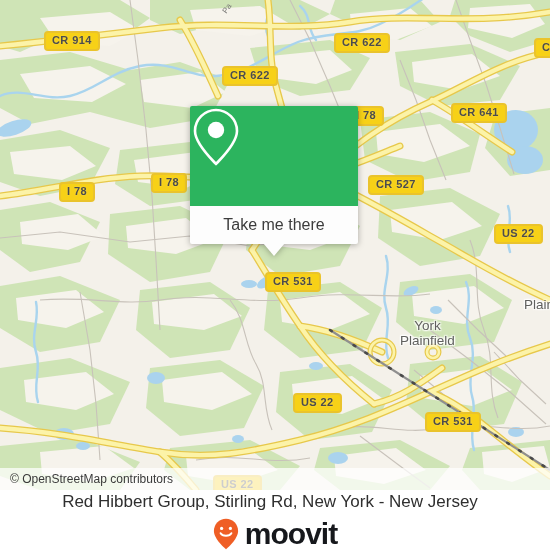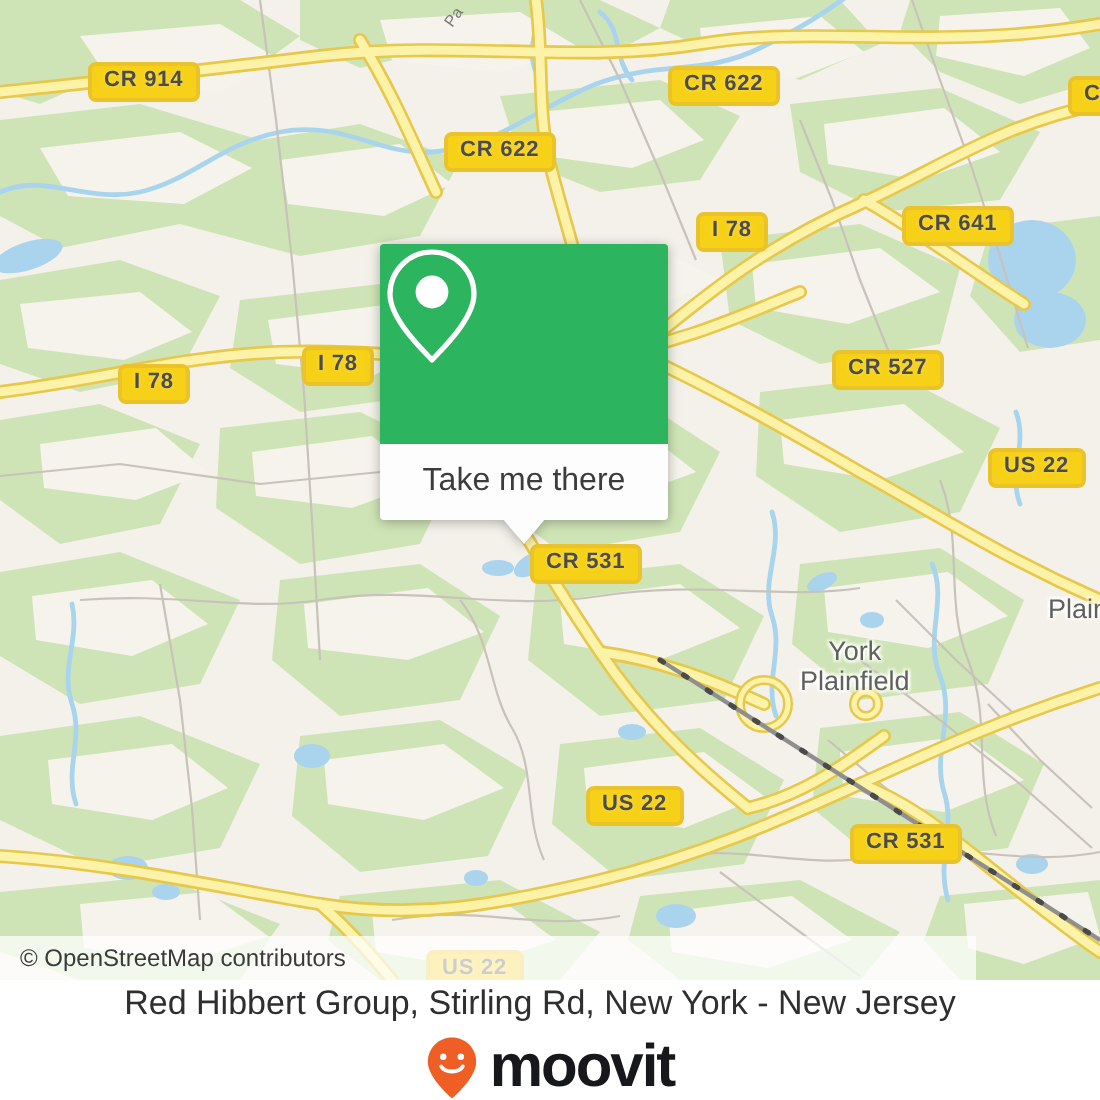--- a/index.html
+++ b/index.html
@@ -46,31 +46,31 @@
   .tiny-rot{
     position:absolute;
     color:#7a7a78;
     font-size:8px;
     transform:rotate(-55deg);
     white-space:nowrap;
   }
 
   
   .attrib{
-    position:absolute;left:0;bottom:0;width:488px;height:22px;
+    position:absolute;left:0;bottom:0;width:550px;height:22px;
     background:rgba(255,255,255,.72);
     display:flex;align-items:center;
     font-size:12px;color:#3a3a3a;
     padding-left:10px;box-sizing:border-box;
     z-index:40;
   }
 
   
   .card{
-    position:absolute;left:190px;top:122px;width:144px;
+    position:absolute;left:190px;top:106px;width:168px;
     z-index:30;
     filter:drop-shadow(0 1px 3px rgba(0,0,0,.30));
   }
   .card-top{
     background:#2cb45e;height:100px;
     display:flex;align-items:center;justify-content:center;
     border-radius:2px 2px 0 0;
   }
   .card-bottom{
     background:#fdfdfd;height:38px;
@@ -273,21 +273,21 @@
 
     <div>
       <div class="shield" style="left:44px;top:31px;">CR 914</div>
       <div class="shield" style="left:222px;top:66px;">CR 622</div>
       <div class="shield" style="left:334px;top:33px;">CR 622</div>
       <div class="shield" style="left:348px;top:106px;">I 78</div>
       <div class="shield" style="left:451px;top:103px;">CR 641</div>
       <div class="shield" style="left:534px;top:38px;">CR 5</div>
       <div class="shield" style="left:59px;top:182px;">I 78</div>
       <div class="shield" style="left:151px;top:173px;">I 78</div>
-      <div class="shield" style="left:368px;top:175px;margin-left:48px;">CR 527</div>
+      <div class="shield" style="left:368px;top:175px;">CR 527</div>
       <div class="shield" style="left:494px;top:224px;">US 22</div>
       <div class="shield" style="left:265px;top:272px;">CR 531</div>
       <div class="shield" style="left:293px;top:393px;">US 22</div>
       <div class="shield" style="left:425px;top:412px;">CR 531</div>
       <div class="shield" style="left:213px;top:475px;">US 22</div>
     </div>
 
     <div class="place center" style="left:400px;top:318px;">
       <div>York</div>
       <div>Plainfield</div>

